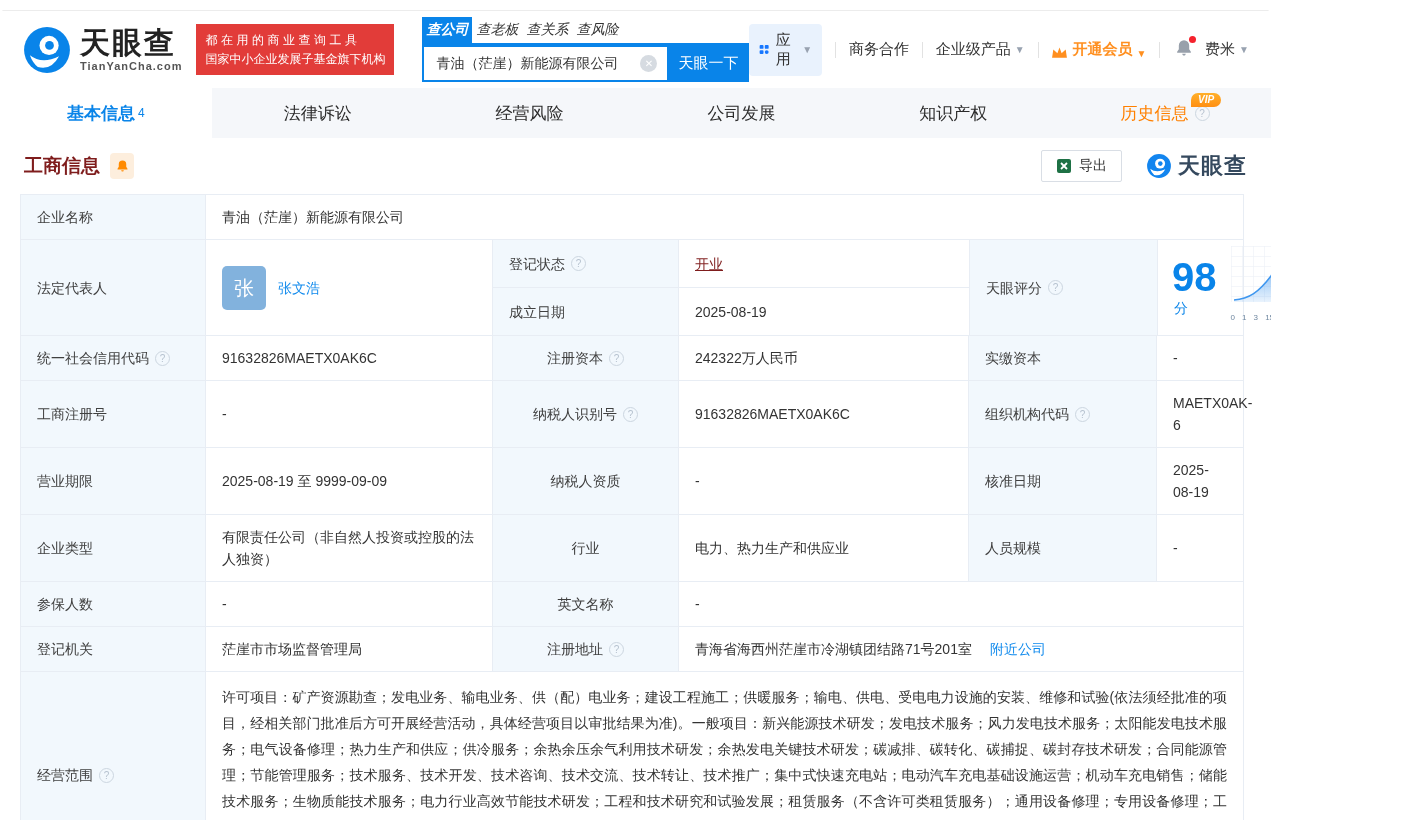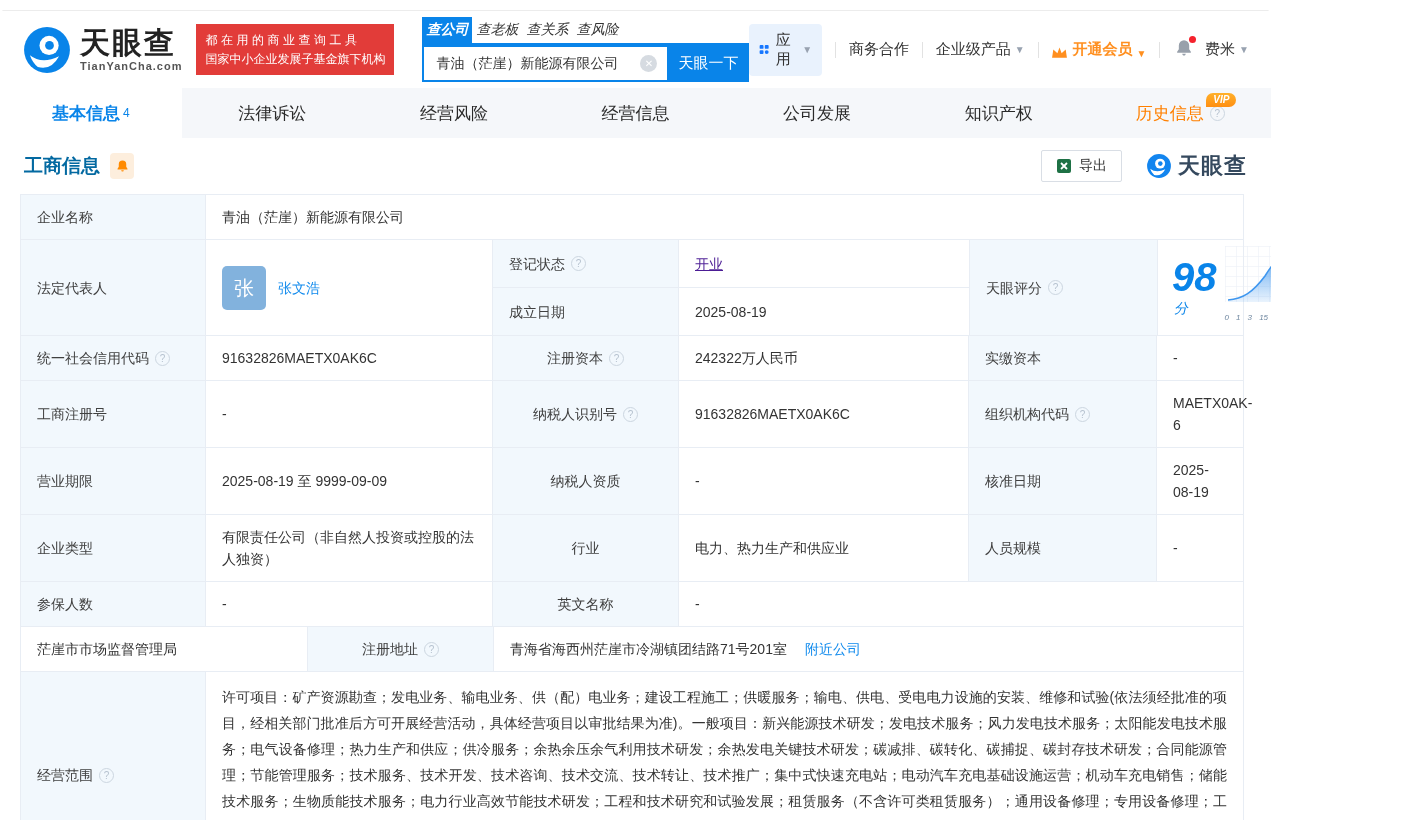--- a/index.html
+++ b/index.html
@@ -41,21 +41,21 @@
   
   .tabbar { height:50px; background:#f5f7fa; display:flex; }
   .tab { flex:1; display:flex; align-items:center; justify-content:center; font-size:17px; color:#2a2a2a; cursor:pointer; position:relative; }
   .tab.active { background:#fff; color:#0984e9; font-weight:bold; }
   .tab sup { font-size:12px; margin-left:3px; font-weight:normal; }
   .tab.history { color:#ff8000; }
   .vip-badge { position:absolute; top:5px; left:calc(50% + 26px); background:linear-gradient(180deg,#ffb02a,#ff8f12); color:#fff; font-size:10px; font-style:italic; font-weight:bold; padding:1px 7px 2px; border-radius:7px 7px 7px 0; }
 
   
   .section-head { height:56px; display:flex; align-items:center; padding:0 24px; }
-  .section-title { font-size:19px; font-weight:bold; color:#0369a1; }
+  .section-title { font-size:19px; font-weight:bold; color:#7f1d1d; }
   .bell-badge { width:24px; height:26px; background:#fdeedd; border-radius:4px; display:flex; align-items:center; justify-content:center; margin-left:10px; cursor:pointer; }
   .section-right { margin-left:auto; display:flex; align-items:center; gap:24px; }
   .export-btn { display:flex; align-items:center; gap:7px; border:1px solid #d9dee5; background:#fff; border-radius:2px; padding:6px 14px; font-size:14px; color:#333; cursor:pointer; font-family:inherit; }
   .watermark { display:flex; align-items:center; gap:6px; }
   .watermark-text { font-size:22px; font-weight:bold; color:#35495e; letter-spacing:1px; }
 
   
   .table { margin:0 27px 0 20px; border:1px solid #e8edf4; }
   .trow { display:flex; border-bottom:1px solid #e8edf4; }
   .trow:last-child { border-bottom:none; }
@@ -70,36 +70,36 @@
   .c-v3 { flex:1; }
   .span-all { flex:1; }
   .h45 { min-height:45px; }
   .h44 { min-height:44px; }
   .h67 { min-height:67px; }
 
   .q { width:15px; height:15px; flex:none; border-radius:50%; border:1px solid #ccd6e0; color:#b6c2cf; font-size:10px; line-height:13px; text-align:center; display:inline-block; margin-left:6px; cursor:pointer; }
   .q::before { content:"?"; }
 
   .link { color:#128bed; cursor:pointer; text-decoration:none; }
-  .status-open { color:#4c1d95;text-decoration:underline; }
+  .status-open { color:#7f1d1d;text-decoration:underline; }
 
   
   .row-rep { min-height:90px; }
   .rep-cell { gap:12px; }
   .avatar { width:44px; height:44px; border-radius:5px; background:#82b2dd; color:#fff; font-size:20px; display:flex; align-items:center; justify-content:center; flex:none; cursor:pointer; }
   .mid-stack { width:477px; flex:none; display:flex; flex-direction:column; border-right:1px solid #e8edf4; }
   .mid-sub { display:flex; flex:1; }
   .mid-sub:first-child { border-bottom:1px solid #e8edf4; }
   .mid-sub .cell { border-right:1px solid #e8edf4; }
   .mid-sub .cell:last-child { border-right:none; }
   .mid-l { width:186px; flex:none; }
   .mid-v { flex:1; }
 
   
-  .score-cell { gap:8px; padding:6px 10px 6px 14px;font-style:italic; }
+  .score-cell { gap:14px; padding:6px 10px 6px 14px; }
   .score-num { font-size:40px; font-weight:bold; color:#0984e9; line-height:1; }
   .score-unit { font-size:14px; color:#0984e9; margin-left:2px; font-weight:normal; }
   .score-chart { display:flex; flex-direction:column; }
   .score-ticks { display:flex; justify-content:space-between; width:128px; font-size:8px; color:#6f87a0; margin-top:1px; }
 
   
   .scope-row { align-items:stretch; }
   .scope-lab { align-items:center; }
   .scope-val { display:block; padding:12px 16px; font-size:14px; line-height:26px; text-align:justify; min-height:196px; }
 </style>
@@ -190,23 +190,20 @@
   <div class="tabbar">
     <div class="tab active">
       <span>基本信息</span>
         <sup>4</sup>
     </div>
     <div class="tab">
         <span>法律诉讼</span>
       </div>
     <div class="tab">
         <span>经营风险</span>
-      </div>
-    <div class="tab">
-        <span>经营信息</span>
       </div>
     <div class="tab">
         <span>公司发展</span>
       </div>
     <div class="tab">
         <span>知识产权</span>
       </div>
     <div class="tab history">
       <span>历史信息</span>
       <span class="q"></span>
@@ -360,20 +357,21 @@
     </div>
 
     <div class="trow h44">
       <div class="cell lab c-l1">参保人数</div>
       <div class="cell c-v1">-</div>
       <div class="cell lab c-l2">英文名称</div>
       <div class="cell span-all">-</div>
     </div>
 
     <div class="trow h45">
+      <div class="cell lab c-l1">登记机关</div>
       <div class="cell c-v1">茫崖市市场监督管理局</div>
       <div class="cell lab c-l2">
         <span>注册地址</span>
         <span class="q"></span>
       </div>
       <div class="cell span-all">
         <span>青海省海西州茫崖市冷湖镇团结路71号201室</span>
         <a class="link" style="margin-left:18px;">附近公司</a>
       </div>
     </div>

